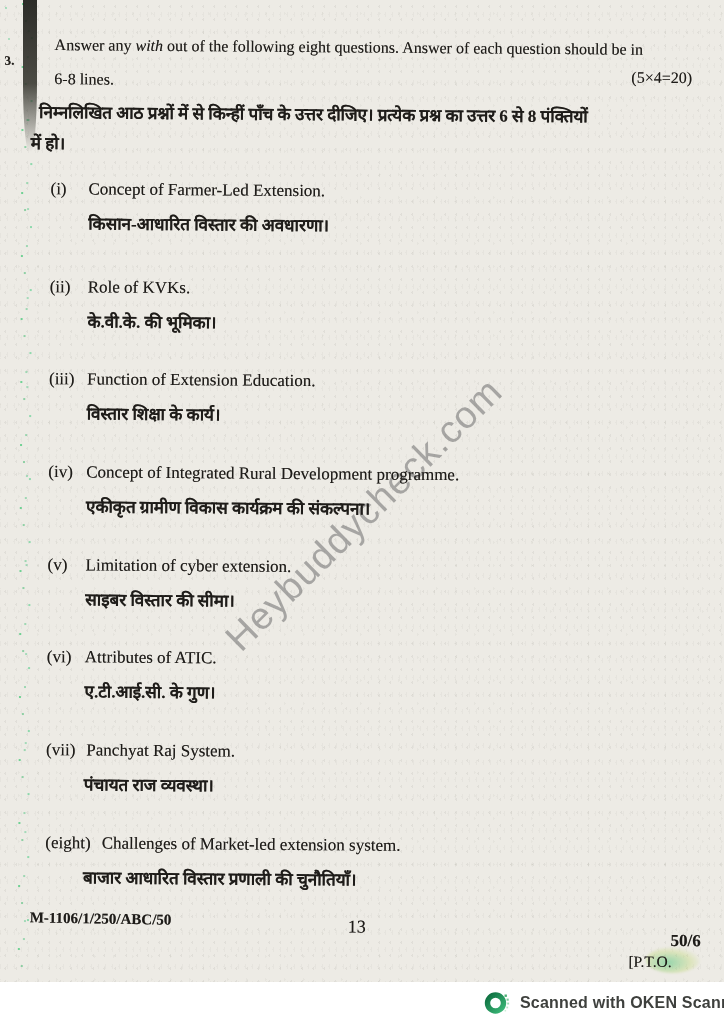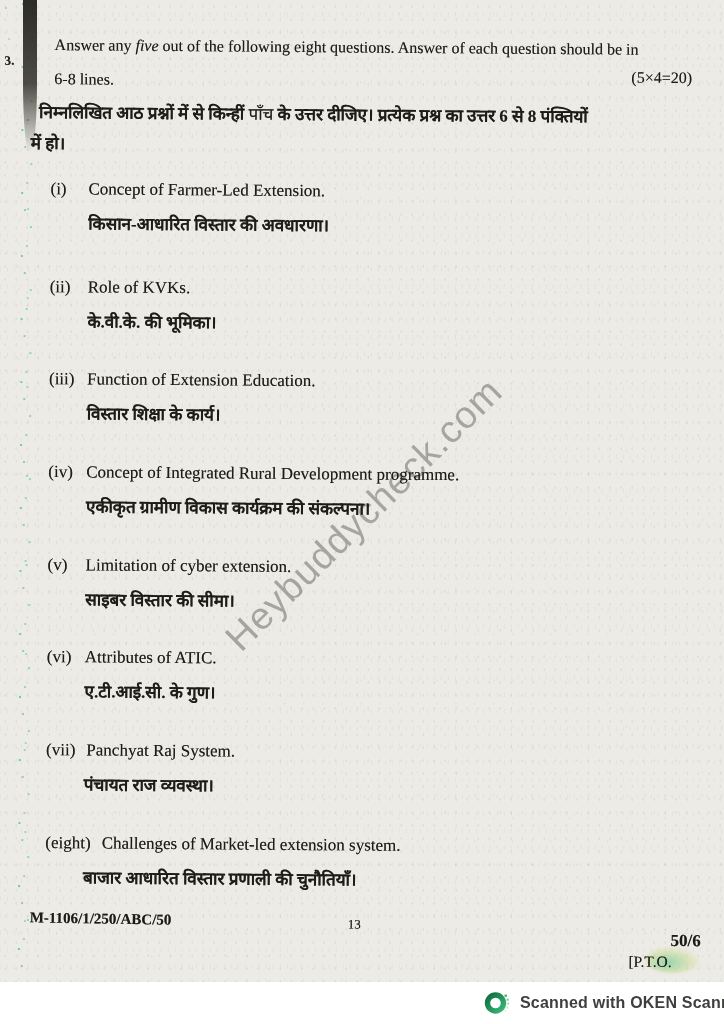--- a/index.html
+++ b/index.html
@@ -54,39 +54,39 @@
     background:radial-gradient(ellipse at 40% 60%, rgba(80,195,125,.55), rgba(190,215,110,.35) 50%, transparent 75%);
     filter:blur(1px);
   }
   
   .skew{position:absolute;left:0;top:0;width:724px;height:982px;
     transform:rotate(0.45deg);transform-origin:40px 0;color:#1e1c19;}
   .txt{position:absolute;white-space:nowrap;text-shadow:0 0 .5px rgba(25,22,18,.55);}
   .en{font-size:16px;}
   .it{font-style:italic;}
   .hi{font-size:17px;font-weight:600;font-family:"Liberation Serif","DejaVu Sans",serif;}
-  .b{font-weight:400;}
+  .b{font-weight:700;}
   .q-number{position:absolute;left:5px;top:53px;font-size:13px;font-weight:700;color:#23201c;
     transform:rotate(-4deg);text-shadow:0 0 .5px rgba(25,22,18,.6);}
   
   .q-item{position:absolute;left:52px;width:660px;}
   .q-line1{display:flex;gap:11px;font-size:17px;}
   .q-num{min-width:27px;text-shadow:0 0 .5px rgba(25,22,18,.55);}
   .q-en{text-shadow:0 0 .5px rgba(25,22,18,.55);white-space:nowrap;}
   .q-hi{margin:12px 0 0 38px;font-size:17px;font-weight:600;text-shadow:0 0 .4px rgba(25,22,18,.5);white-space:nowrap;}
   
   .watermark{
     position:absolute;left:368px;top:512px;
     transform:translate(-50%,-50%) rotate(-45deg);
     font-family:"Liberation Sans",sans-serif;font-size:38px;font-weight:500;
     color:rgba(102,102,102,.52);letter-spacing:1px;white-space:nowrap;
   }
   
   .f-code{left:37px;top:910px;font-size:15px;font-weight:700;transform:rotate(0.5deg);}
-  .f-page{left:355px;top:914px;font-size:13px;}
+  .f-page{left:355px;top:914px;font-size:18px;}
   .f-pto{left:636px;top:900px;font-size:15.5px;margin-top:48px;}
   .f-set{left:654px;top:926px;font-size:17px;font-weight:700;padding-left:24px;}
   
   #scanner-bar{
     position:absolute;left:0;top:982px;width:724px;height:42px;background:#ffffff;
     font-family:"Liberation Sans",sans-serif;
   }
   .bar-inner{position:absolute;left:484px;top:0;height:42px;display:flex;align-items:center;gap:10px;}
   .oken-label{font-size:16px;font-weight:600;color:#3e403d;letter-spacing:.2px;white-space:nowrap;}
   .oken-logo{width:26px;height:26px;display:block;}
@@ -100,21 +100,21 @@
 
     <div class="edge-strip"></div>
     <div class="edge-dark"></div>
     <div class="corner-speckle-tl"></div>
     <div class="smudge-br"></div>
 
     <div class="skew">
 
       <div class="q-number">3.</div>
 
-      <div class="txt en" style="left:55px;top:36px;"><span>Answer any </span><span class="it">five</span><span> out of the following eight questions. Answer of each question should be in</span></div>
+      <div class="txt en" style="left:55px;top:36px;"><span>Answer any </span><span class="it">with</span><span> out of the following eight questions. Answer of each question should be in</span></div>
       <div class="txt en" style="left:55px;top:70px;text-align:right;">6-8 lines.</div>
       <div class="txt en" style="left:632px;top:64px;">(5×4=20)</div>
       <div class="txt hi" style="left:40px;top:100px;"><span>निम्नलिखित आठ प्रश्नों में से किन्हीं </span><span class="b">पाँच</span><span> के उत्तर दीजिए। प्रत्येक प्रश्न का उत्तर 6 से 8 पंक्तियों</span></div>
       <div class="txt hi" style="left:32px;top:131px;">में हो।</div>
 
       <div class="watermark">Heybuddycheck.com</div>
 
       <div class="q-item" style="top:179px;">
         <div class="q-line1">
             <span class="q-num">(i)</span>

